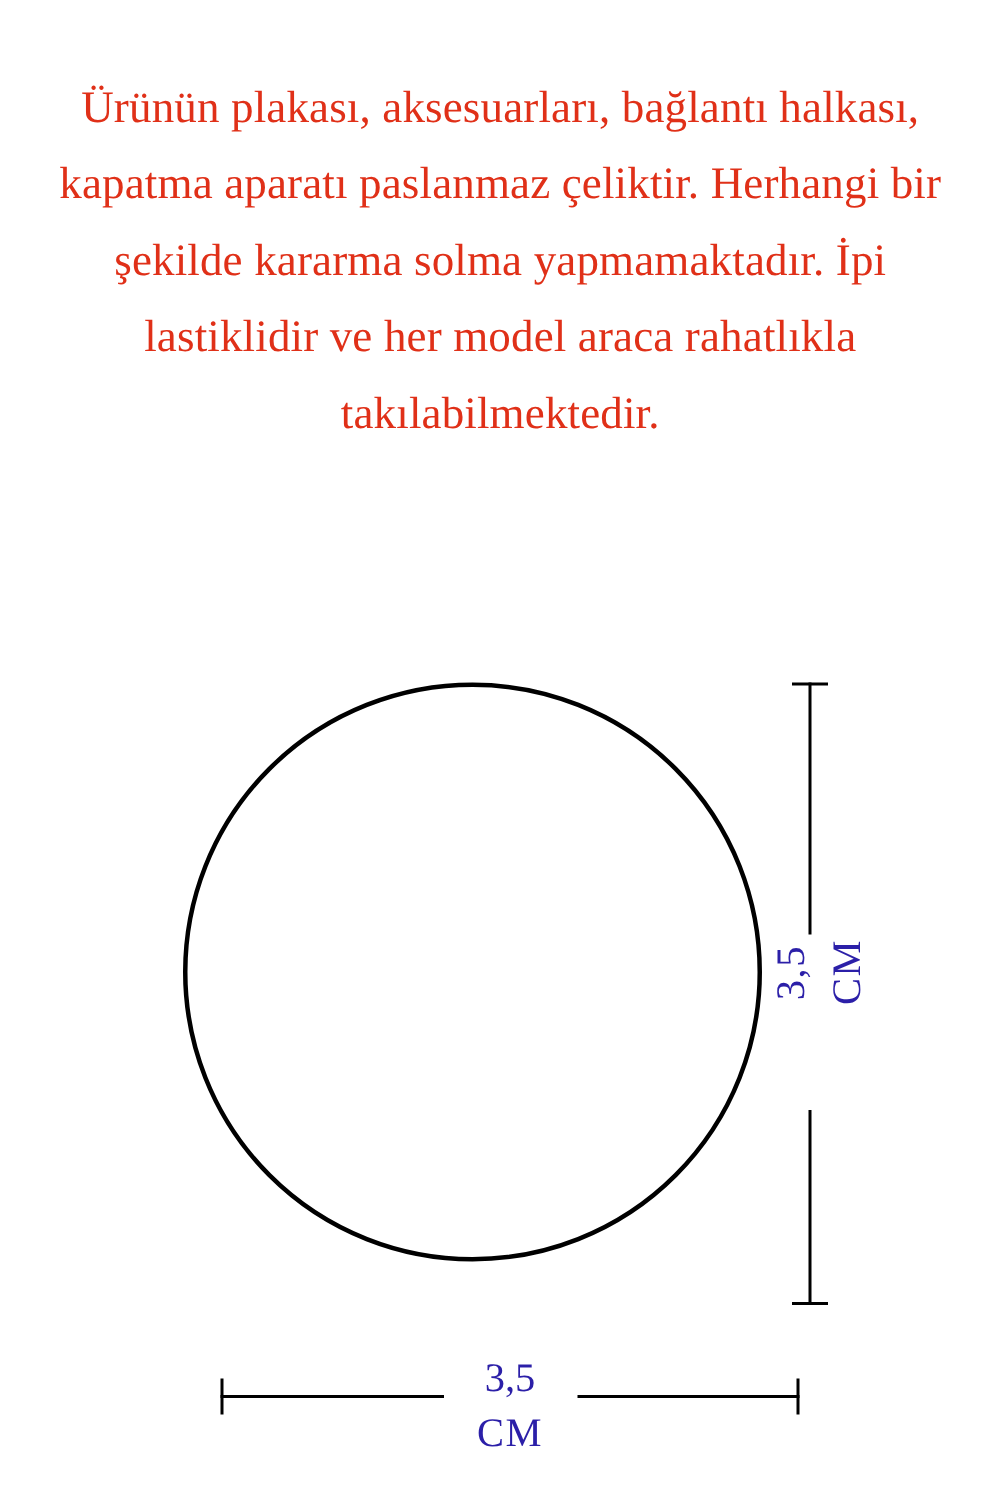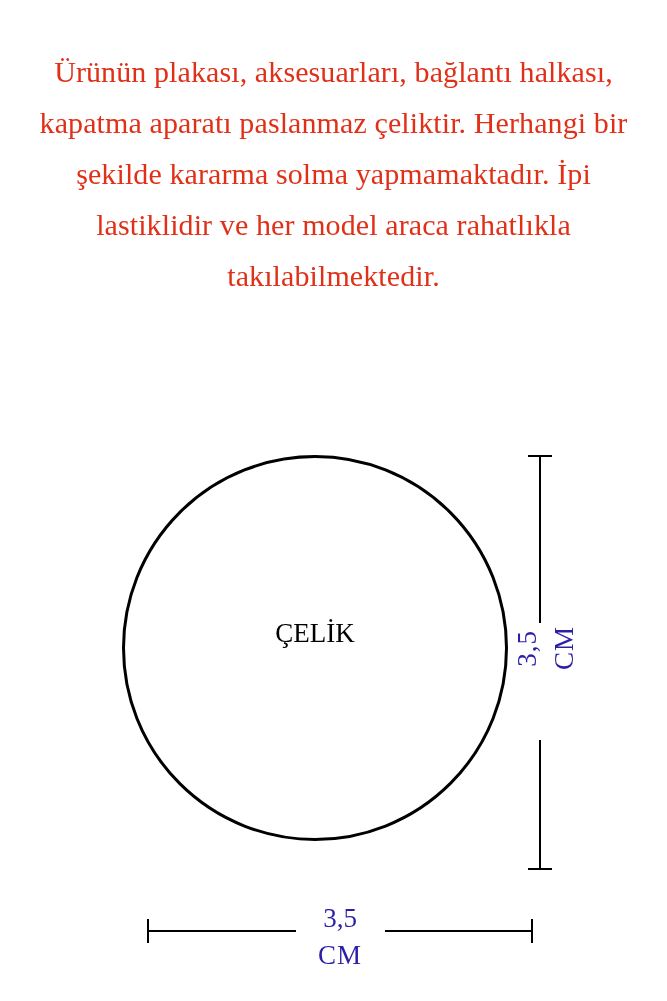--- a/index.html
+++ b/index.html
@@ -183,21 +183,20 @@
 
 <div id="page">
 
   <div class="description">Ürünün plakası, aksesuarları, bağlantı halkası, kapatma aparatı paslanmaz çeliktir. Herhangi bir şekilde kararma solma yapmamaktadır. İpi lastiklidir ve her model araca rahatlıkla takılabilmektedir.</div>
 
   <div class="diagram">
 
     <div class="circle"></div>
 
     <div class="circle-label">
-      <div>ÇELİK</div>
     </div>
 
     <div class="v-cap-top"></div>
     <div class="v-line-top"></div>
     <div class="v-line-bottom"></div>
     <div class="v-cap-bottom"></div>
 
     <div class="v-label">
       <span class="v-num">3,5</span>
       <span class="v-unit">CM</span>

